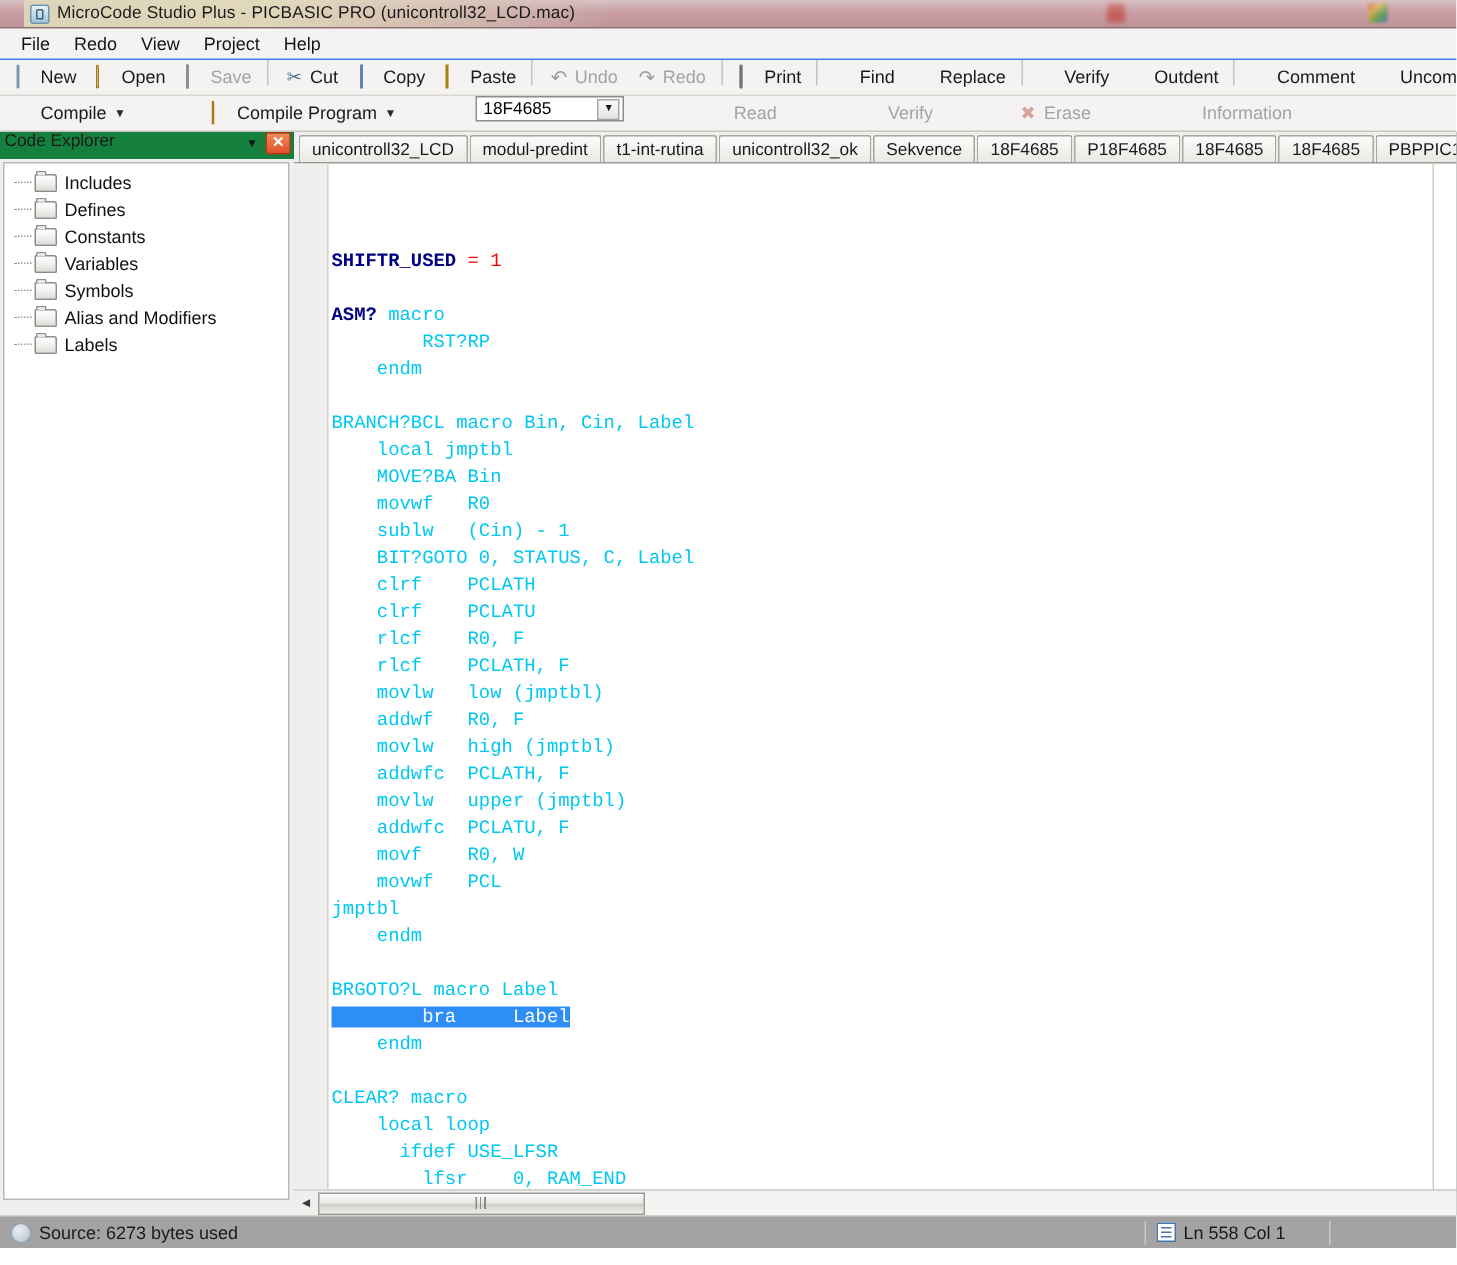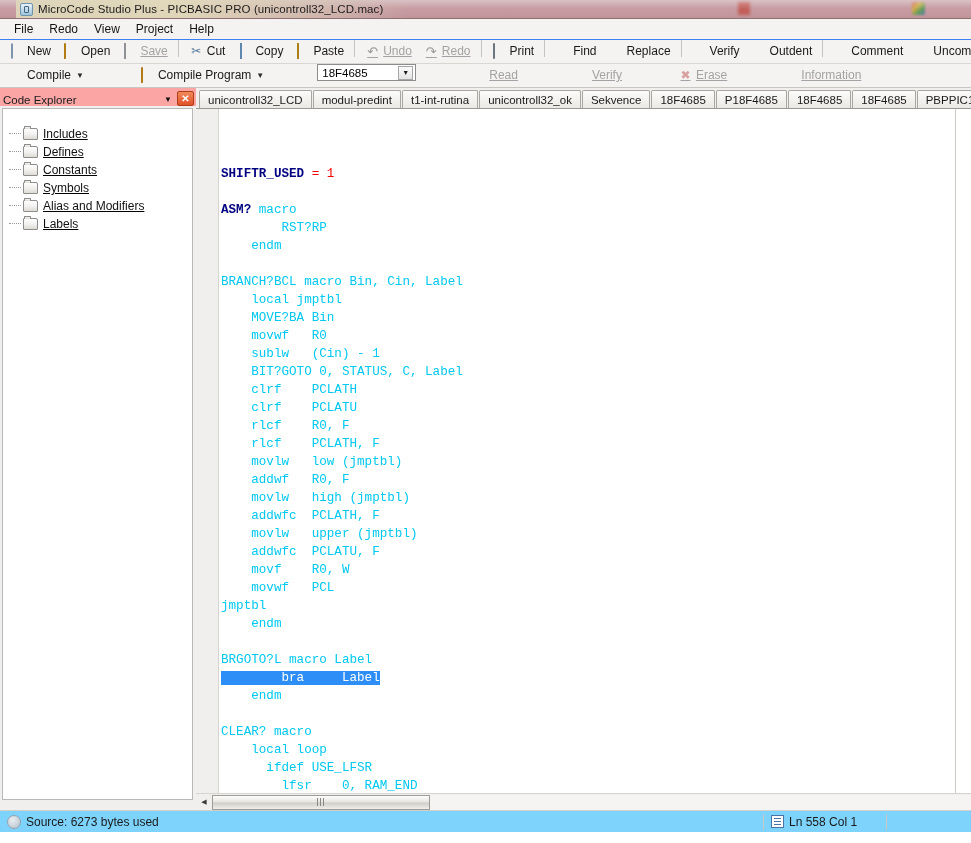--- a/index.html
+++ b/index.html
@@ -136,21 +136,21 @@
     align-items: center;
     gap: 3px;
     height: 20px;
     padding: 0 5px;
     font-size: 12px;
     color: #1a1a1a;
     border: 1px solid transparent;
     border-radius: 2px;
     cursor: default;
   }
-  .tb-btn.disabled { color: #a3a3a3; text-decoration: underline; }
+  .tb-btn.disabled { color: #a3a3a3; }
   .tb-sep {
     width: 1px;
     height: 17px;
     background: #c6c4bf;
     margin: 0 4px;
     flex: none;
   }
   .tb-caret {
     font-size: 8px;
     color: #2b2b2b;
@@ -220,25 +220,25 @@
     width: 196px;
     flex: none;
     display: flex;
     flex-direction: column;
     background: #f0efed;
     box-sizing: border-box;
   }
   .exp-header {
     height: 18px;
     display: flex;
-    align-items: flex-end;
+    align-items: flex-start;
     padding: 0 2px 0 3px;
     font-size: 11.5px;
     color: #1a1a1a;
-    background: #fca5a5;
+    background: #15803d;
     box-sizing: border-box;
   }
   .exp-title { flex: 1; }
   .exp-menu-btn {
     width: 14px; height: 14px;
     display: flex; align-items: center; justify-content: center;
     font-size: 8px; color: #111;
     cursor: default;
   }
   .exp-close {
@@ -252,23 +252,22 @@
     margin-left: 2px;
     cursor: default;
     box-sizing: border-box;
   }
   .exp-tree {
     flex: 1;
     margin: 2px 3px 2px 2px;
     background: #fff;
     border: 1px solid #b8b8b8;
     overflow: hidden;
-    padding-top: 16px;
-    box-sizing: border-box;
-    text-decoration: underline;
+    padding-top: 4px;
+    box-sizing: border-box;
   }
   .tree-item {
     display: flex;
     align-items: center;
     height: 18px;
     padding-left: 6px;
     font-size: 12px;
     color: #111;
     cursor: default;
   }
@@ -417,21 +416,21 @@
     cursor: default;
   }
   .hs-grip {
     width: 9px; height: 8px;
     background: repeating-linear-gradient(to right, #8a8884 0 1px, transparent 1px 3px);
   }
 
   
   .statusbar {
     height: 22px;
-    background: #7dd3fc;
+    background: #a3a3a3;
     border-top: 1px solid #d1cfca;
     display: flex;
     align-items: center;
     box-sizing: border-box;
     overflow: hidden;
     font-size: 12px;
     color: #1a1a1a;
   }
   .sb-cell {
     display: flex;
@@ -611,20 +610,25 @@
         <span>Defines</span>
       </div>
       <div class="tree-item">
         <span class="tree-dots"></span>
         <span class="tree-folder"></span>
         <span>Constants</span>
       </div>
       <div class="tree-item">
         <span class="tree-dots"></span>
         <span class="tree-folder"></span>
+        <span>Variables</span>
+      </div>
+      <div class="tree-item">
+        <span class="tree-dots"></span>
+        <span class="tree-folder"></span>
         <span>Symbols</span>
       </div>
       <div class="tree-item">
         <span class="tree-dots"></span>
         <span class="tree-folder"></span>
         <span>Alias and Modifiers</span>
       </div>
       <div class="tree-item">
         <span class="tree-dots"></span>
         <span class="tree-folder"></span>

